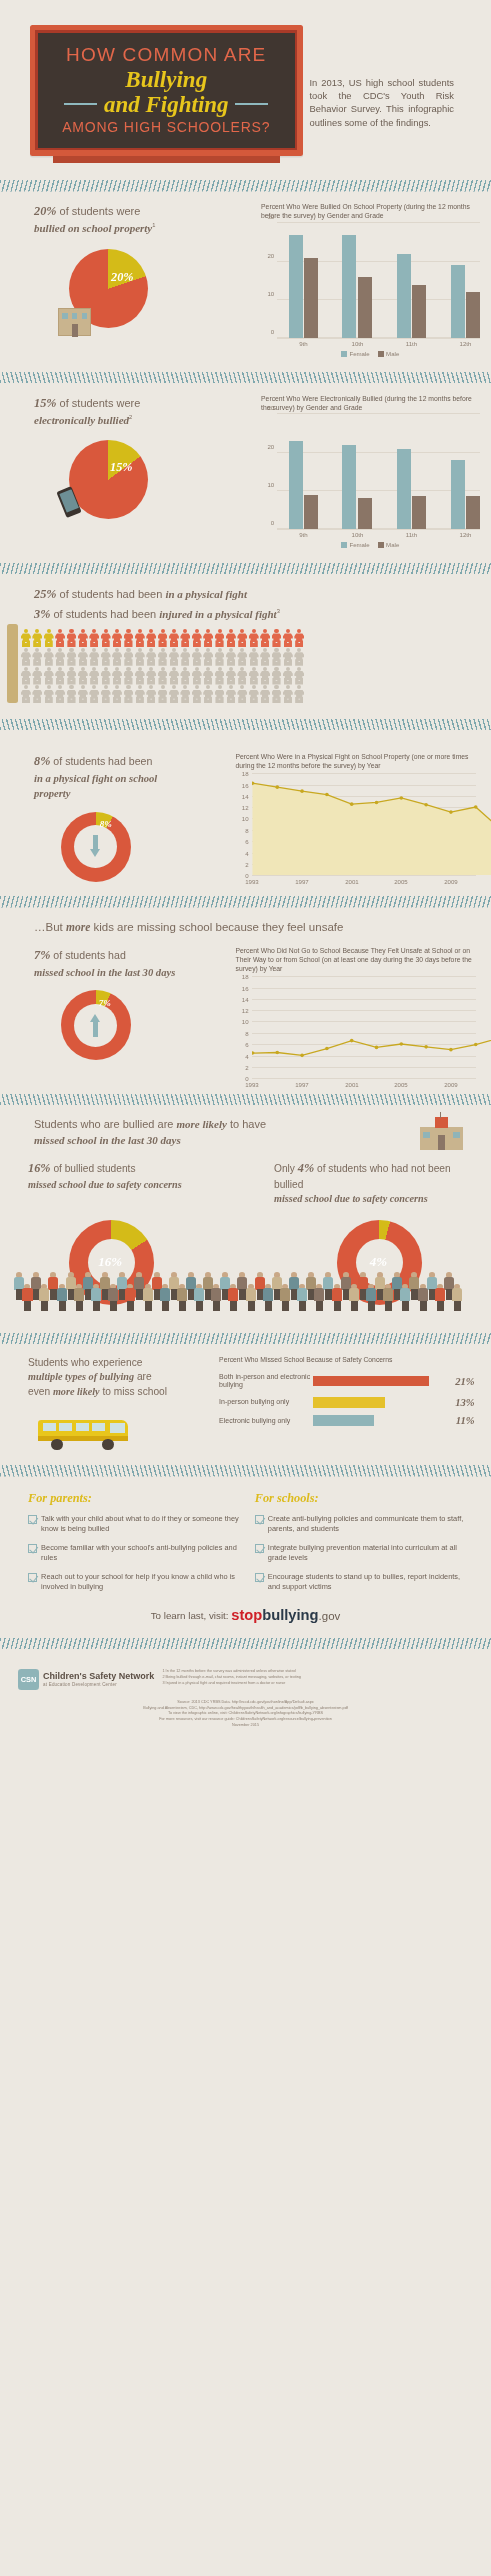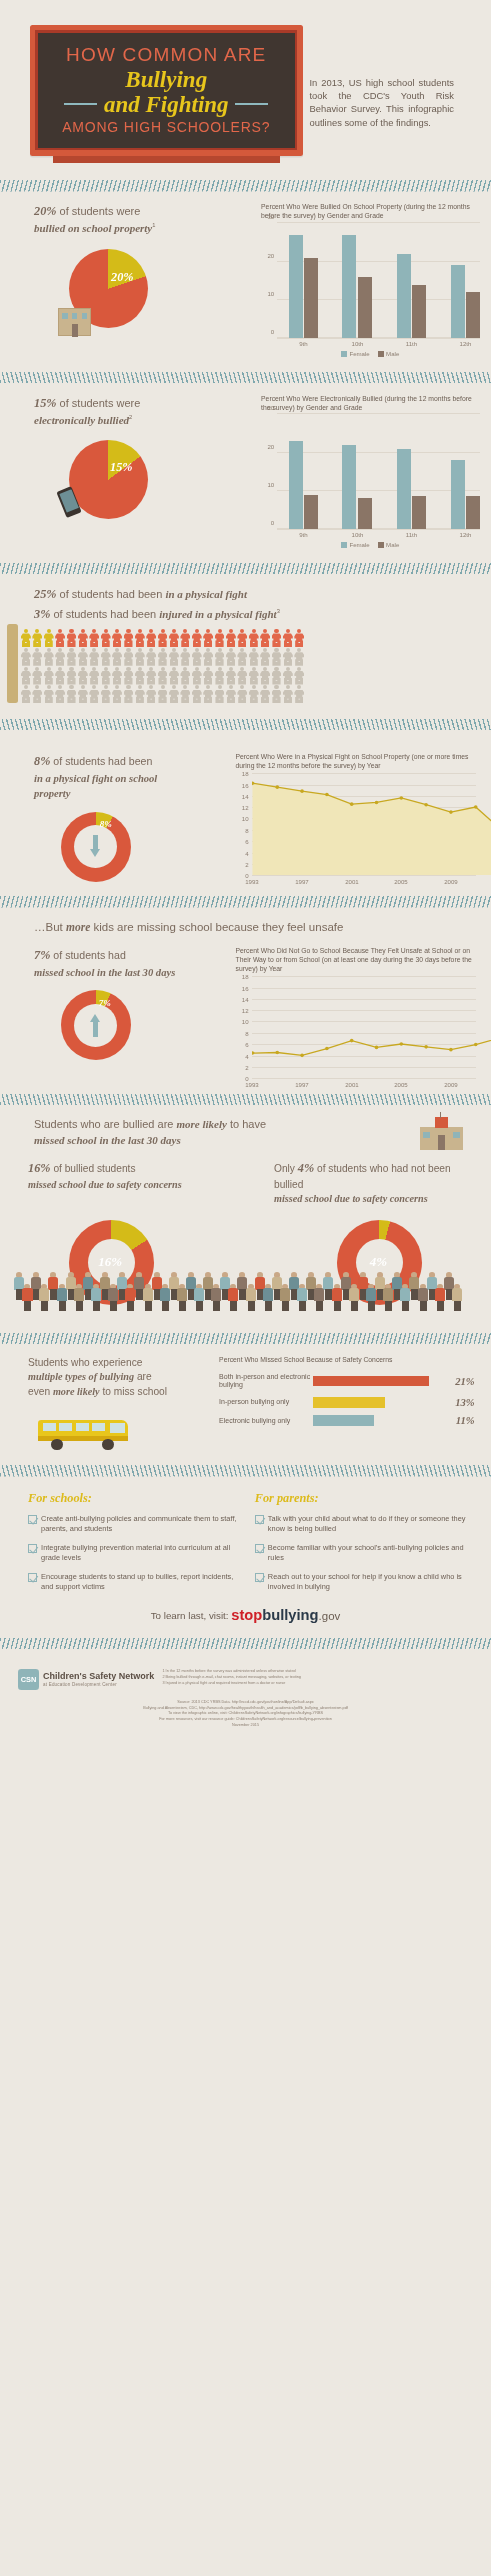--- a/index.html
+++ b/index.html
@@ -1325,47 +1325,47 @@
         </div>
       </div>
     </div>
   </div>
 
   <div class="divider rev"></div>
 
   <div style="padding-top:6.5px;">
     <div class="cta-cols">
       <div class="cta-col">
+        <div class="cta-h">For parents:</div>
+        <div class="cta-item">
+          <span class="chk"></span>
+          <span class="cta-txt">Talk with your child about what to do if they or someone they know is being bullied</span>
+        </div>
+        <div class="cta-item">
+          <span class="chk"></span>
+          <span class="cta-txt">Become familiar with your school's anti-bullying policies and rules</span>
+        </div>
+        <div class="cta-item">
+          <span class="chk"></span>
+          <span class="cta-txt">Reach out to your school for help if you know a child who is involved in bullying</span>
+        </div>
+      </div>
+      <div class="cta-col">
         <div class="cta-h">For schools:</div>
         <div class="cta-item">
           <span class="chk"></span>
           <span class="cta-txt">Create anti-bullying policies and communicate them to staff, parents, and students</span>
         </div>
         <div class="cta-item">
           <span class="chk"></span>
           <span class="cta-txt">Integrate bullying prevention material into curriculum at all grade levels</span>
         </div>
         <div class="cta-item">
           <span class="chk"></span>
           <span class="cta-txt">Encourage students to stand up to bullies, report incidents, and support victims</span>
-        </div>
-      </div>
-      <div class="cta-col">
-        <div class="cta-h">For parents:</div>
-        <div class="cta-item">
-          <span class="chk"></span>
-          <span class="cta-txt">Talk with your child about what to do if they or someone they know is being bullied</span>
-        </div>
-        <div class="cta-item">
-          <span class="chk"></span>
-          <span class="cta-txt">Become familiar with your school's anti-bullying policies and rules</span>
-        </div>
-        <div class="cta-item">
-          <span class="chk"></span>
-          <span class="cta-txt">Reach out to your school for help if you know a child who is involved in bullying</span>
         </div>
       </div>
     </div>
 
     <div class="learn">
       <span>To learn last, visit:</span>
       <span class="logo">
         <span class="s1">stop</span><span class="s2">bullying</span><span class="s3">.gov</span>
       </span>
     </div>

